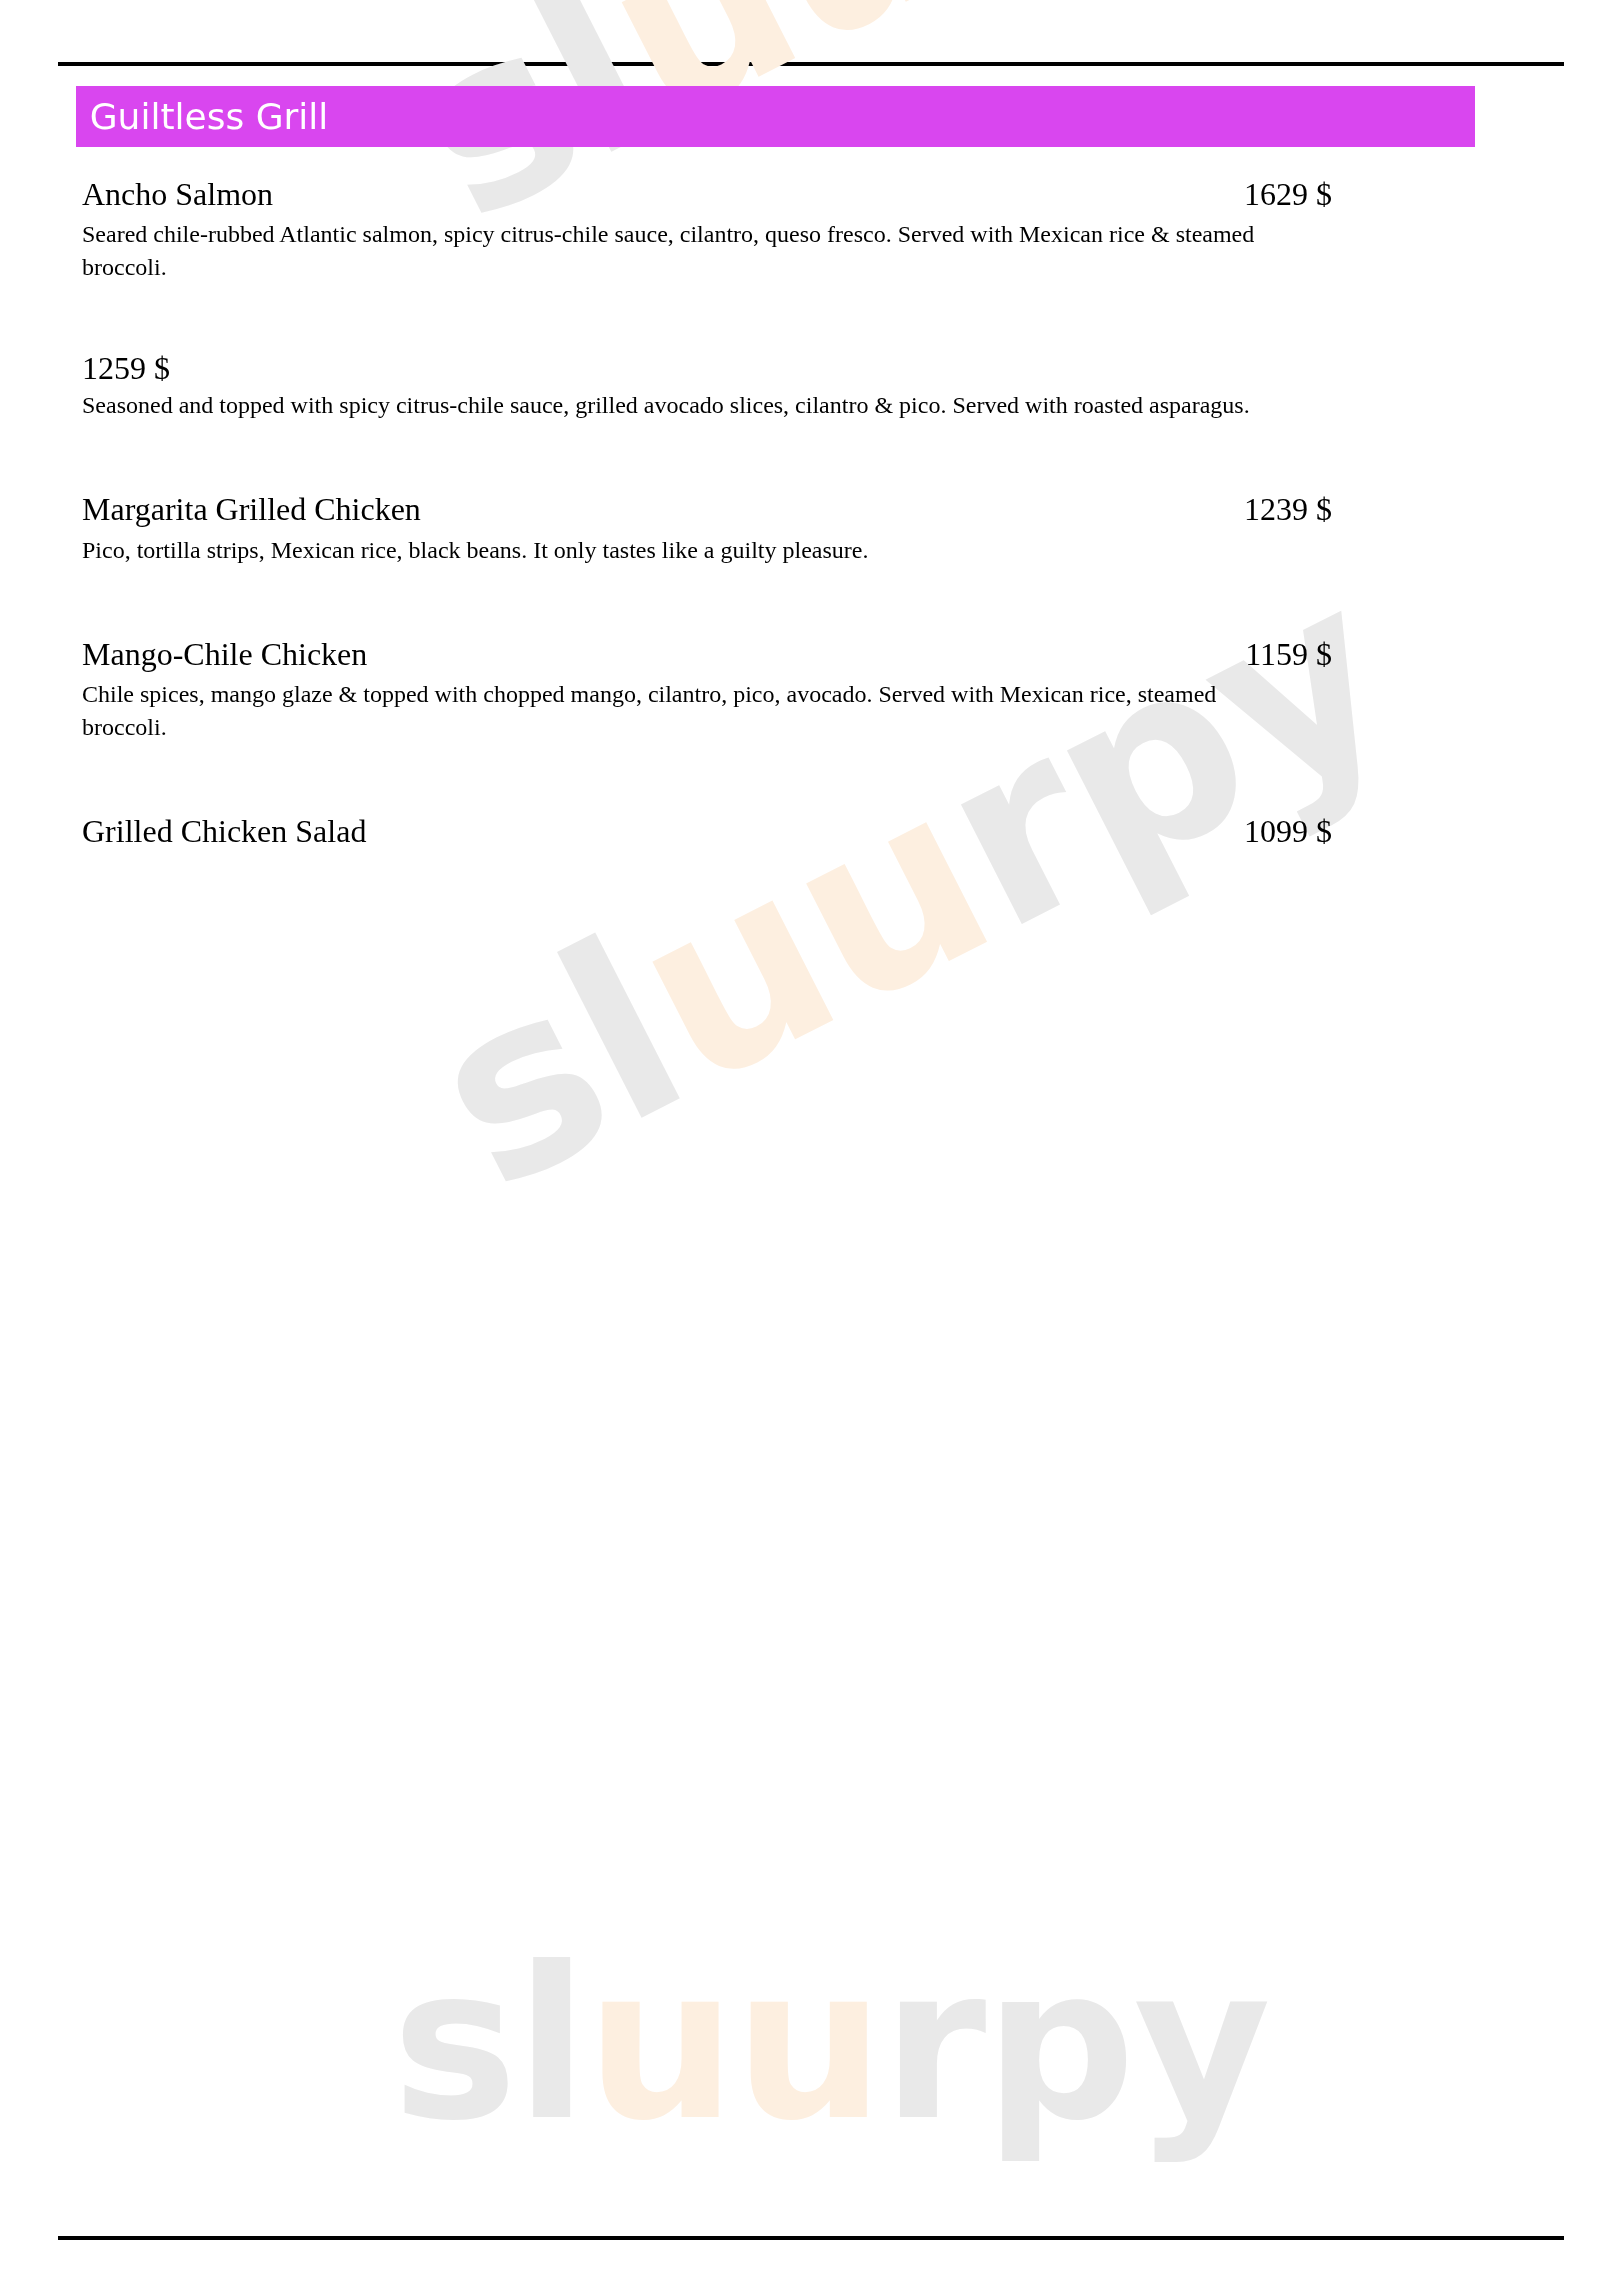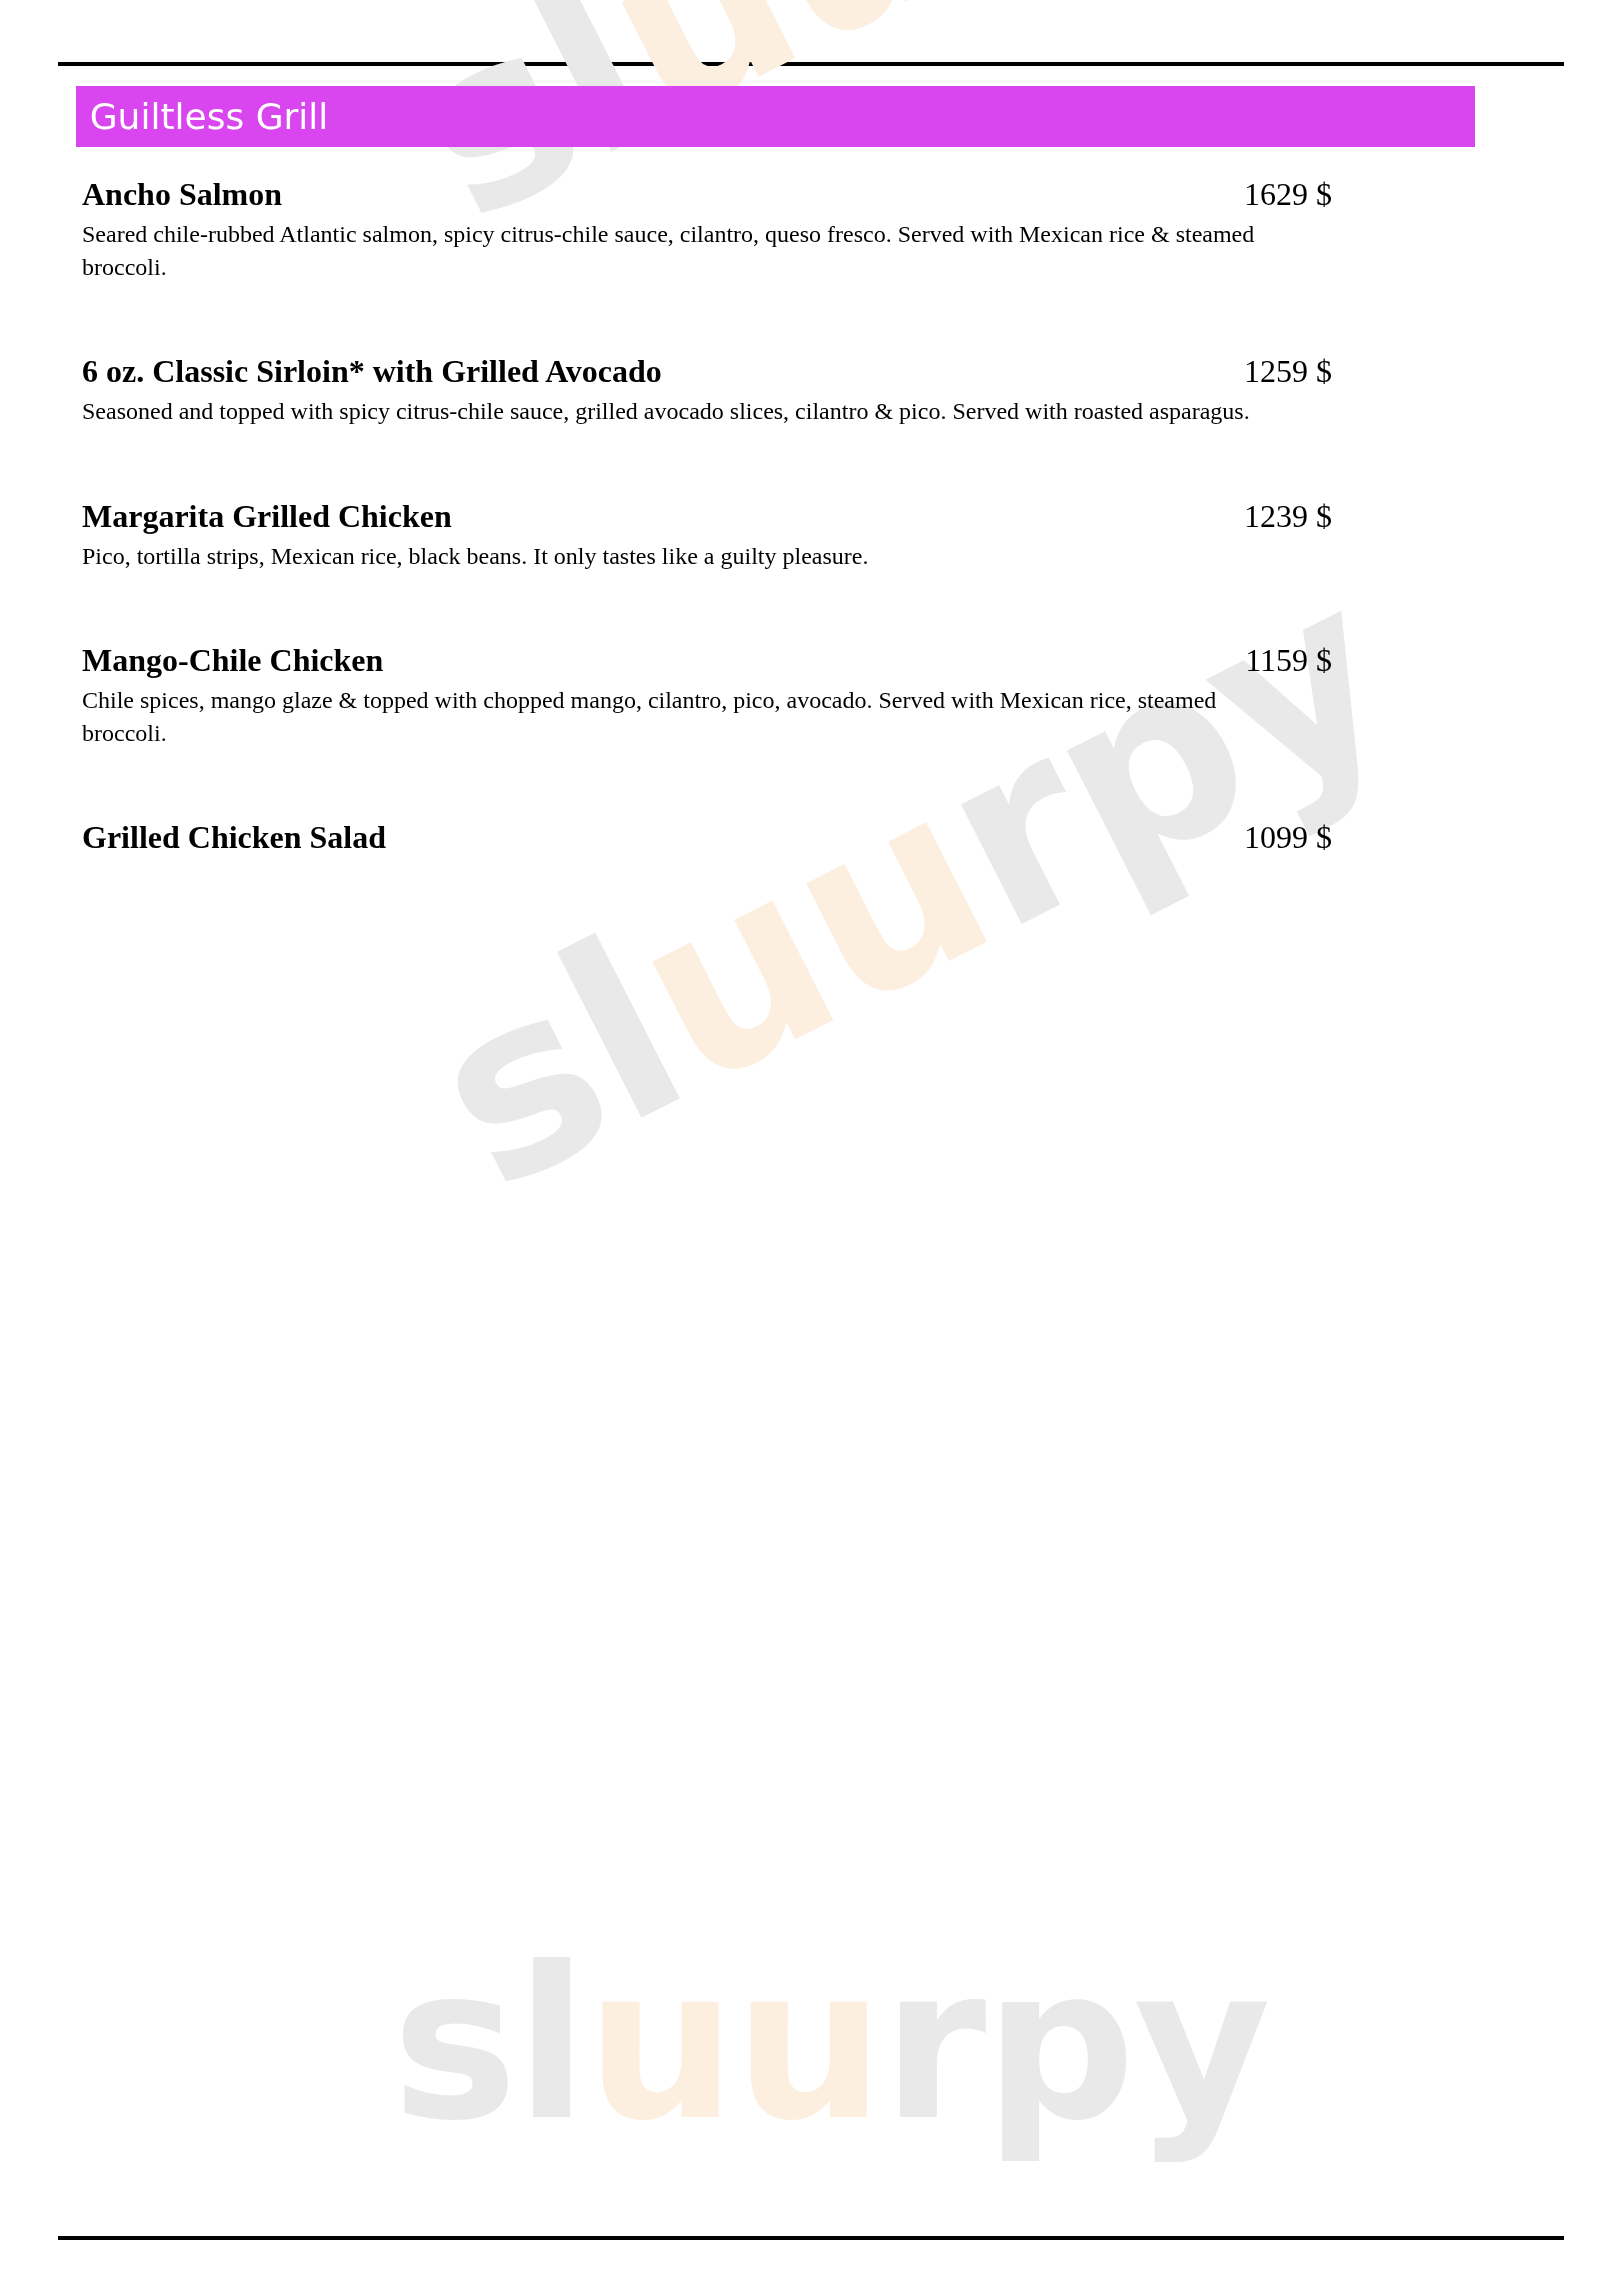--- a/index.html
+++ b/index.html
@@ -108,21 +108,20 @@
   .item-head {
     display: flex;
     align-items: baseline;
     justify-content: space-between;
   }
   .item-name {
     font-size: 32px;
     color: #000000;
     line-height: 1.35;
     max-width: 1108px;
-    font-weight: bold;
   }
   .item-price {
     font-size: 32px;
     color: #000000;
     white-space: nowrap;
     padding-right: 142px;
     text-align: center;
   }
   .item-desc {
     font-size: 24px;
@@ -154,21 +153,20 @@
     <div class="menu-item">
       <div class="item-head">
         <div class="item-name">Ancho Salmon</div>
         <div class="item-price">1629 $</div>
       </div>
       <div class="item-desc">Seared chile-rubbed Atlantic salmon, spicy citrus-chile sauce, cilantro, queso fresco. Served with Mexican rice &amp; steamed broccoli.</div>
     </div>
 
     <div class="menu-item">
       <div class="item-head">
-        <div class="item-name">6 oz. Classic Sirloin* with Grilled Avocado</div>
         <div class="item-price">1259 $</div>
       </div>
       <div class="item-desc">Seasoned and topped with spicy citrus-chile sauce, grilled avocado slices, cilantro &amp; pico. Served with roasted asparagus.</div>
     </div>
 
     <div class="menu-item">
       <div class="item-head">
         <div class="item-name">Margarita Grilled Chicken</div>
         <div class="item-price">1239 $</div>
       </div>

